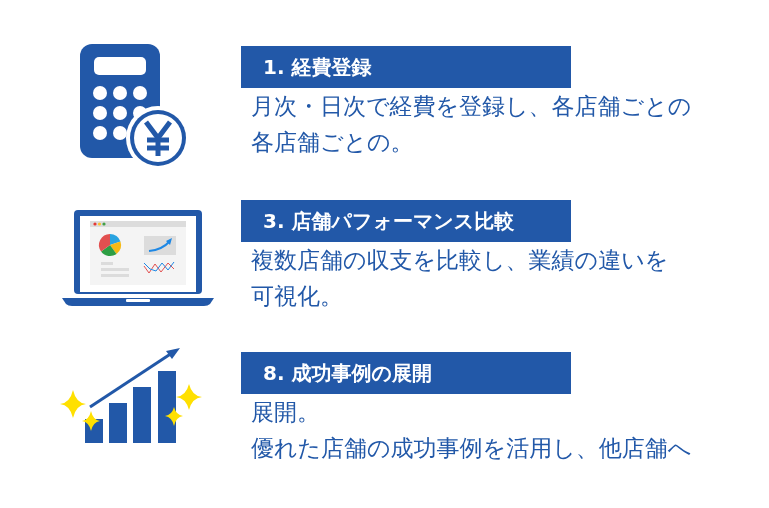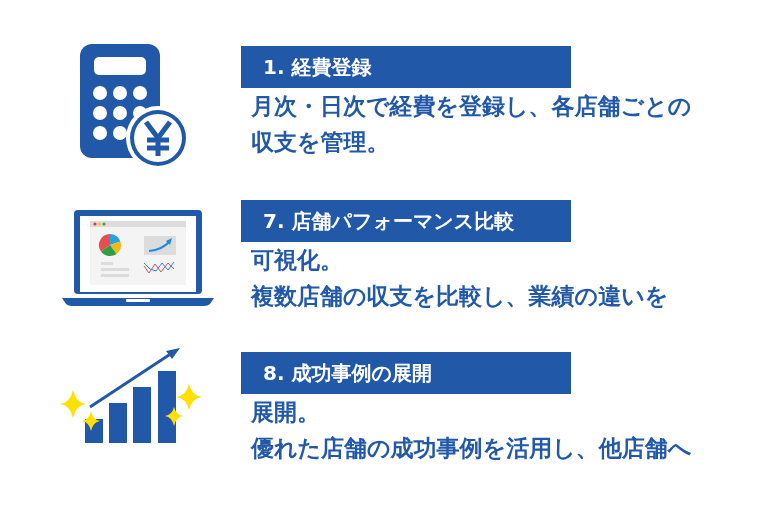--- a/index.html
+++ b/index.html
@@ -10,21 +10,21 @@
     .section { position: absolute; left: 0; width: 769px; }
     .icon-wrap { position: absolute; }
     .header-bar {
       position: absolute; left: 241px; width: 330px; height: 42px;
       background: #2258a8; color: #ffffff;
       font-size: 20px; line-height: 42px; font-weight: bold;
       box-sizing: border-box; padding-left: 22px; white-space: nowrap;
     }
     .desc {
       position: absolute; left: 251px; width: 510px;
-      color: #2258a8; font-size: 23px; font-weight: bold; line-height: 36px;
+      color: #2258a8; font-size: 23px; font-weight: normal; line-height: 36px;
       white-space: nowrap;
     }
     .desc span { display: block; }
   </style>
 </head>
 <body>
 
 <div class="section" style="top:0;">
   <div class="icon-wrap" style="left:78px; top:40px;">
     <svg width="120" height="130" viewBox="0 0 120 130">
@@ -47,21 +47,21 @@
         <line x1="69" y1="100" x2="91" y2="100"></line>
         <line x1="69" y1="108" x2="91" y2="108"></line>
       </g>
     </svg>
   </div>
   <div class="header-bar" style="top:46px;">
     <span>1. 経費登録</span>
   </div>
   <div class="desc" style="top:88px;">
     <span>月次・日次で経費を登録し、各店舗ごとの</span>
-    <span>収支を管理。</span>
+    <span>各店舗ごとの。</span>
   </div>
 </div>
 
 <div class="section" style="top:0;">
   <div class="icon-wrap" style="left:60px; top:208px;">
     <svg width="156" height="100" viewBox="0 0 156 100">
       <rect x="14" y="2" width="128" height="84" rx="4" fill="#2258a8"></rect>
       <rect x="20" y="8" width="116" height="76" fill="#fff"></rect>
       <rect x="30" y="13" width="96" height="64" fill="#f4f4f4"></rect>
       <rect x="30" y="13" width="96" height="6" fill="#dcdcdc"></rect>
@@ -80,25 +80,25 @@
       <rect x="84" y="28" width="32" height="19" fill="#dcdcdc"></rect>
       <path d="M89,43 Q102,42 110,33" stroke="#1e88e5" stroke-width="2" fill="none"></path>
       <polygon points="112,30 106,33 110,37" fill="#1e88e5"></polygon>
       <polyline points="84,58 89,65 95,56 101,64 108,55 114,61" stroke="#e25050" stroke-width="1" fill="none"></polyline>
       <polyline points="84,55 90,61 96,63 102,55 108,62 114,54" stroke="#1e88e5" stroke-width="1" fill="none"></polyline>
       <path d="M2,90 L154,90 L150,96 Q148,98 144,98 L12,98 Q8,98 6,96 Z" fill="#2258a8"></path>
       <rect x="66" y="91" width="24" height="3" rx="1" fill="#fff"></rect>
     </svg>
   </div>
   <div class="header-bar" style="top:200px;">
-    <span>7. 店舗パフォーマンス比較</span>
+    <span>3. 店舗パフォーマンス比較</span>
   </div>
   <div class="desc" style="top:242px;">
+    <span>複数店舗の収支を比較し、業績の違いを</span>
     <span>可視化。</span>
-    <span>複数店舗の収支を比較し、業績の違いを</span>
   </div>
 </div>
 
 <div class="section" style="top:0;">
   <div class="icon-wrap" style="left:60px; top:344px;">
     <svg width="150" height="100" viewBox="0 0 150 100">
       <rect x="25" y="75" width="18" height="24" fill="#2258a8"></rect>
       <rect x="49" y="59" width="18" height="40" fill="#2258a8"></rect>
       <rect x="73" y="43" width="18" height="56" fill="#2258a8"></rect>
       <rect x="98" y="27" width="18" height="72" fill="#2258a8"></rect>

